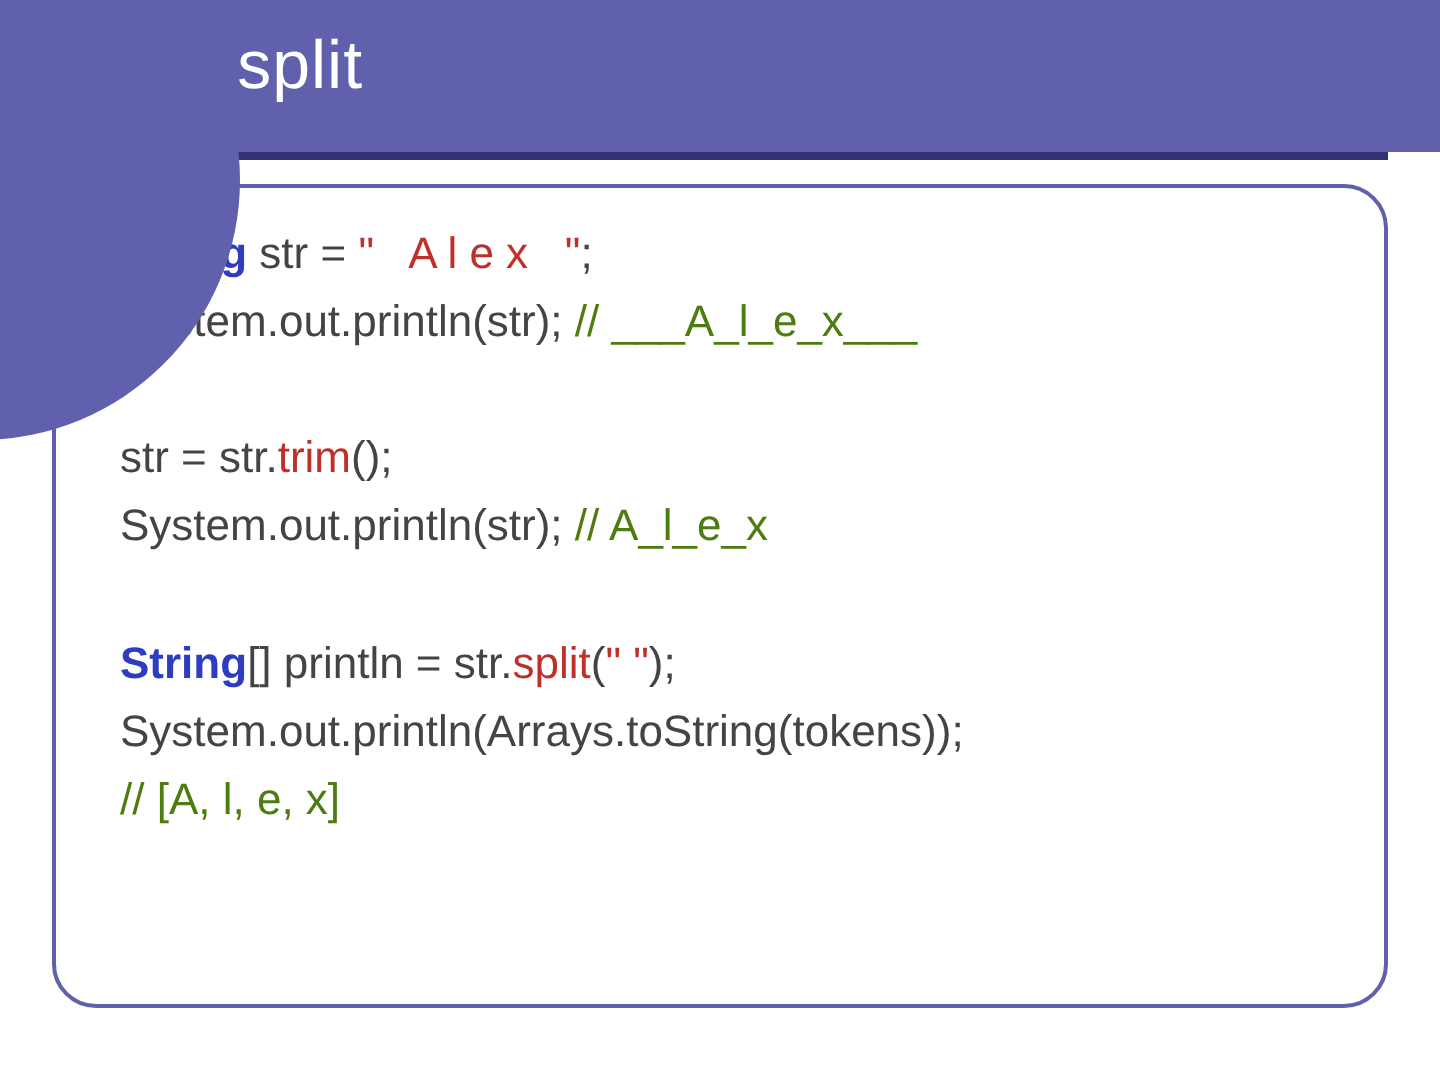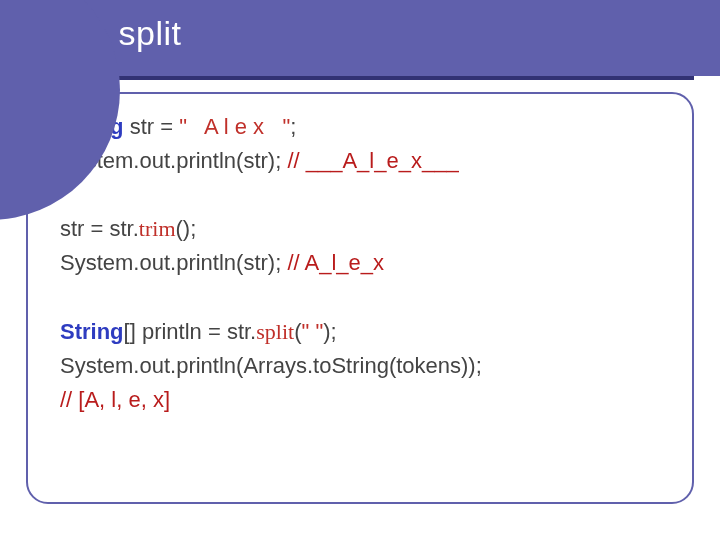--- a/index.html
+++ b/index.html
@@ -64,22 +64,22 @@
   }
   .code {
     font-family: Verdana, Geneva, sans-serif;
     font-size: 22px;
     line-height: 1.55;
     color: #444;
     white-space: pre;
   }
   .kw { color: #2e3cc0; font-weight: bold; }
   .lit { color: #c0302a; }
-  .mth { color: #c0302a; font-family: Liberation Serif, serif; }
-  .cmt { color: #b91c1c; }
+  .mth { color: #c0302a; }
+  .cmt { color: #4d7c0f; }
 </style>
 </head>
 <body>
 <div class="slide">
   <div class="header">
     <div class="title">Trim, split</div>
   </div>
   <div class="rule"></div>
   <div class="disk"></div>
 

